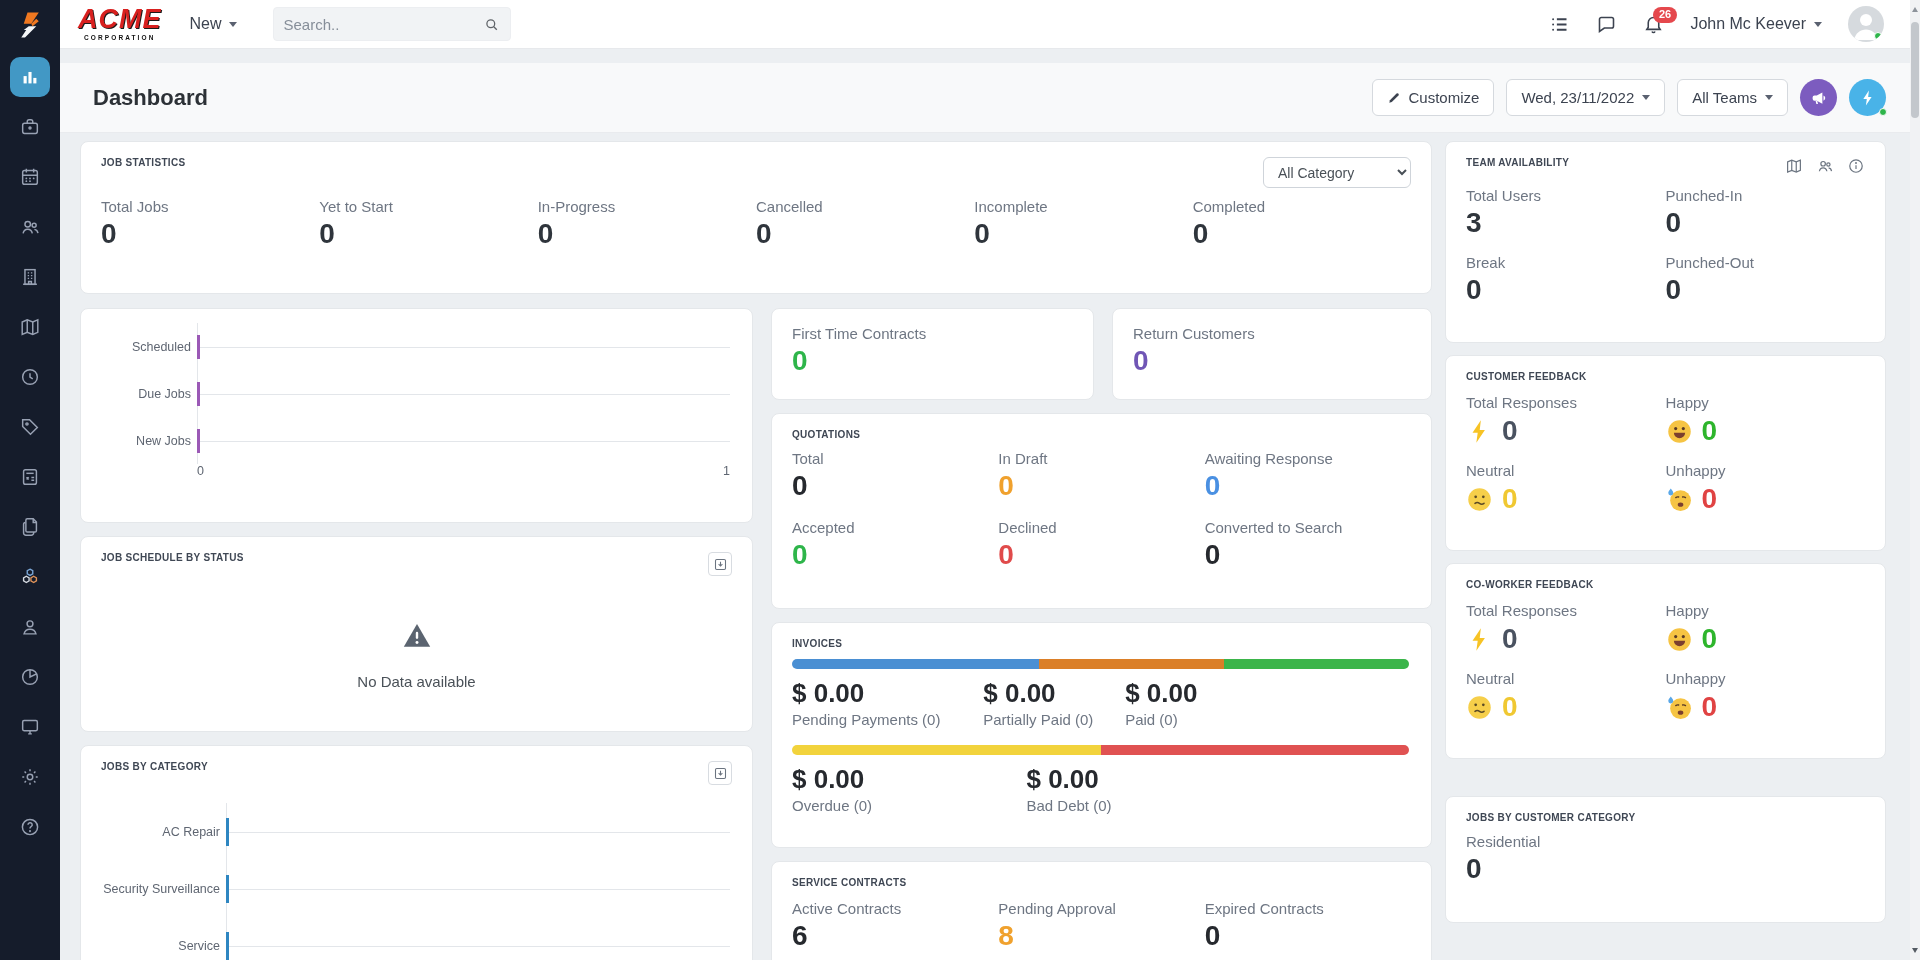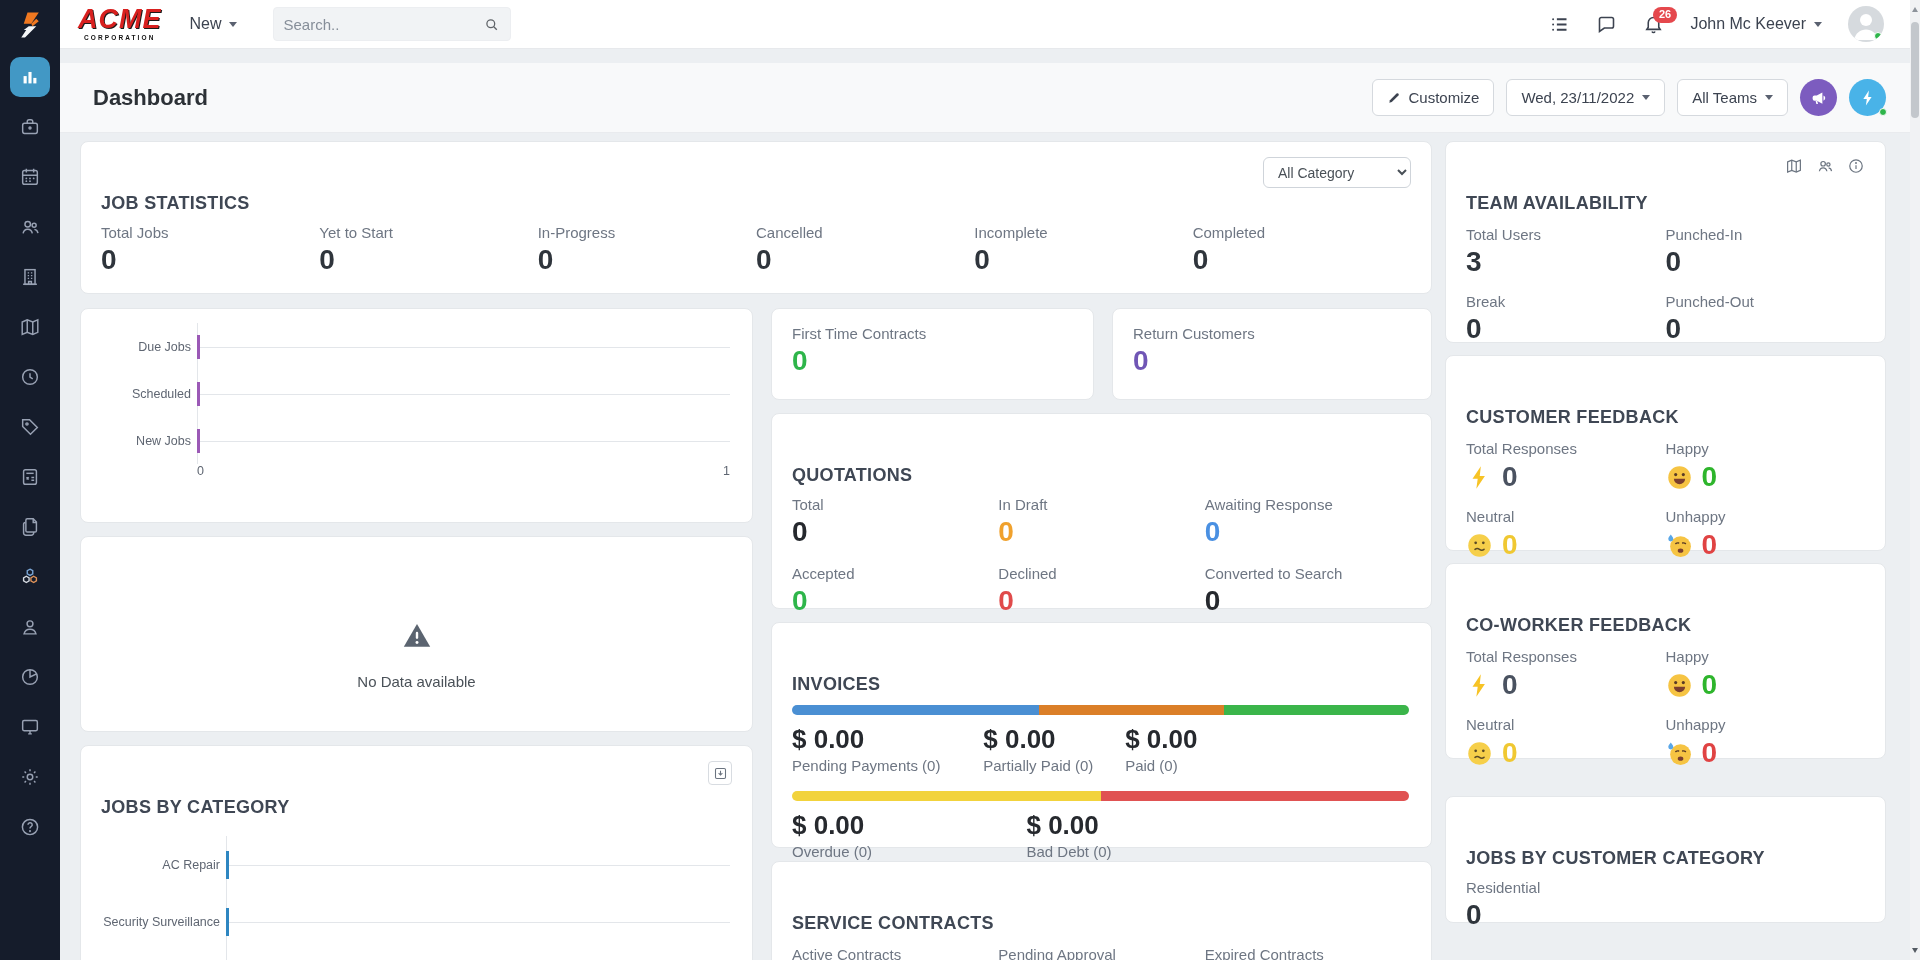--- a/index.html
+++ b/index.html
@@ -56,21 +56,21 @@
   .circ svg { width:18px; height:18px; }
   .circ.purple { background:#7c5cbf; }
   .circ.blue { background:#49b3e8; }
   .circ .dot { position:absolute; right:-1px; bottom:0; width:8px; height:8px; border-radius:50%;
     background:#2eb54a; border:1.5px solid #f8f9fa; }
 
   
   .content { position:absolute; left:60px; top:119px; width:1850px; padding:22px 24px 0 20px;
     display:grid; grid-template-columns:1352px 441px; gap:13px; align-items:start; }
   .panel { background:#fff; border:1px solid #e4e7ea; border-radius:8px; position:relative; }
-  .ptitle { font-size:18px; font-weight:700; color:#3f4754; letter-spacing:.3px;margin-top:36px; }
+  .ptitle { font-size:10px; font-weight:700; color:#3f4754; letter-spacing:.3px; }
   .phead { display:flex; align-items:flex-start; justify-content:space-between; padding:15px 20px 0 20px; }
   .stat-label { font-size:15px; color:#6e7683; }
   .stat-value { font-size:28px; font-weight:700; line-height:1.15; margin-top:3px; }
   .tool-ico { color:#6b7480; border:1px solid #d8dce1; border-radius:4px; width:24px; height:24px;
     display:flex; align-items:center; justify-content:center; cursor:pointer; }
   .tool-ico svg { width:15px; height:15px; }
 
   .colA { display:flex; flex-direction:column; gap:14px; }
   .colA-sub { display:grid; grid-template-columns:673px 661px; gap:18px; align-items:start; }
   .colA-left, .colA-right { display:flex; flex-direction:column; gap:13px; }
@@ -383,29 +383,29 @@
       </div>
     </section>
 
     <div class="colA-sub">
 
       <div class="colA-left">
 
         <section class="panel p-chart1">
           <div class="chart">
             <div class="crow" style="height:47px;">
-              <span class="clabel" style="width:96px;">Due Jobs</span>
+              <span class="clabel" style="width:96px;">Scheduled</span>
               <span class="cplot">
                   <span class="cax"></span>
                   <span class="cgrid"></span>
                   <span class="ctick" style="height: 24px; background: rgb(155, 89, 182);"></span>
                 </span>
             </div>
             <div class="crow" style="height:47px;">
-              <span class="clabel" style="width:96px;">Scheduled</span>
+              <span class="clabel" style="width:96px;">Due Jobs</span>
               <span class="cplot">
                   <span class="cax"></span>
                   <span class="cgrid"></span>
                   <span class="ctick" style="height: 24px; background: rgb(155, 89, 182);"></span>
                 </span>
             </div>
             <div class="crow" style="height:47px;">
               <span class="clabel" style="width:96px;">New Jobs</span>
               <span class="cplot">
                   <span class="cax"></span>
@@ -414,20 +414,29 @@
                 </span>
             </div>
             <div class="xlabels" style="margin-left:96px;">
               <span>0</span>
               <span>1</span>
             </div>
           </div>
         </section>
 
         <section class="panel p-nodata">
+          <div class="phead">
+            <h2 class="ptitle">JOB SCHEDULE BY STATUS</h2>
+            <span class="tool-ico">
+              <svg viewBox="0 0 24 24" fill="none" stroke="currentColor" stroke-width="1.7">
+                  <rect x="4" y="4" width="16" height="16" rx="2"></rect>
+                  <path d="M12 7.5v7M9 11.5l3 3 3-3"></path>
+                </svg>
+            </span>
+          </div>
           <div class="nodata">
             <svg viewBox="0 0 24 24">
                 <path d="M12 3.5L21.3 19.5H2.7z" fill="#5b6470"></path>
                 <rect x="11.15" y="9" width="1.7" height="5" rx="0.85" fill="#fff"></rect>
                 <circle cx="12" cy="16.6" r="1.05" fill="#fff"></circle>
               </svg>
             <span class="nodata-text">No Data available</span>
           </div>
         </section>
 

